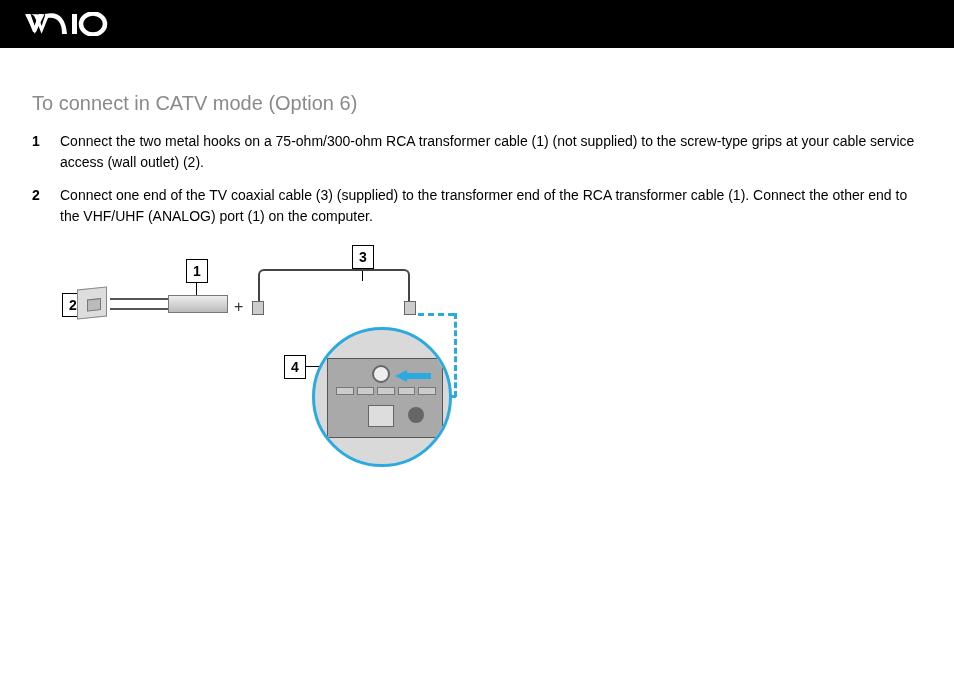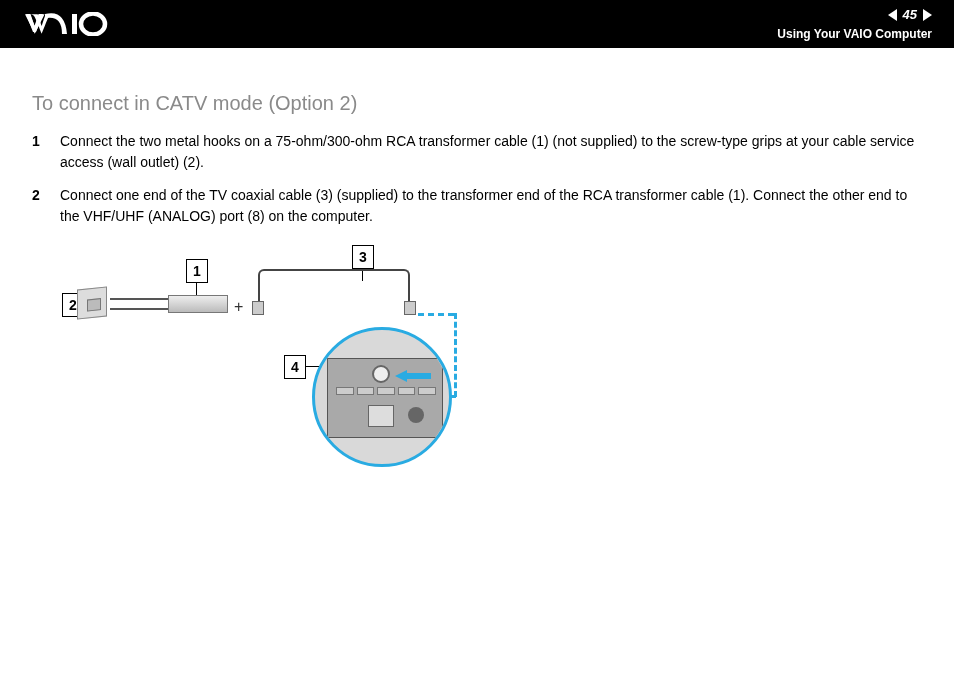--- a/index.html
+++ b/index.html
@@ -255,42 +255,34 @@
       <path fill="#fff" d="M2 4 L16 40 L22 40 L36 4 L27 4 L19 28 L11 4 Z"></path>
       <path fill="#fff" d="M38 40 C38 40 38 4 72 4 L72 12 C52 12 48 24 48 40 Z" opacity="0"></path>
       <path fill="#fff" d="M38 4 C 74 0 80 44 80 44 L 70 44 C 70 44 70 10 38 12 Z" opacity="0"></path>
       <path fill="#fff" d="M40 2 C 40 2 58 -2 70 14 C 82 30 82 44 82 44 L 72 44 C 72 44 74 14 52 10 C 44 9 40 12 40 12 Z" opacity="0"></path>
       <path fill="#fff" d="M38 6 C 70 -4 84 44 84 44 L 74 44 C 74 44 74 8 42 14 C 40 15 38 16 38 16 Z" opacity="0"></path>
       <path fill="#fff" d="M40 4 Q 80 -6 84 44 L 74 44 Q 74 8 44 12 Q 40 13 40 14 Z"></path>
       <rect x="94" y="4" width="10" height="40" fill="#fff"></rect>
       <ellipse cx="136" cy="24" rx="24" ry="21" fill="none" stroke="#fff" stroke-width="9"></ellipse>
     </svg>
   </div>
-  <div class="header-right">
-    <div class="page-nav">
-      <div class="nav-tri nav-left"></div>
-      <span class="page-num">45</span>
-      <div class="nav-tri nav-right"></div>
-    </div>
-    <div class="section-label">Using Your VAIO Computer</div>
-  </div>
 </div>
 
 <div class="content">
-  <h2 class="heading">To connect in CATV mode (Option 2)</h2>
+  <h2 class="heading">To connect in CATV mode (Option 6)</h2>
 
   <div class="step">
     <div class="step-num">1</div>
     <div class="step-text">Connect the two metal hooks on a 75-ohm/300-ohm RCA transformer cable (1) (not supplied) to the screw-type grips at your cable service access (wall outlet) (2).</div>
   </div>
 
   <div class="step">
     <div class="step-num">2</div>
     <div class="step-text">
-      <span>Connect one end of the TV coaxial cable (3) (supplied) to the transformer end of the RCA transformer cable (1). Connect the other end to the </span><span class="bold">VHF/UHF (ANALOG)</span><span> port (8) on the computer.</span>
+      <span>Connect one end of the TV coaxial cable (3) (supplied) to the transformer end of the RCA transformer cable (1). Connect the other end to the </span><span class="bold">VHF/UHF (ANALOG)</span><span> port (1) on the computer.</span>
     </div>
   </div>
 
   <div class="diagram">
 
     <div class="callout" style="left:124px; top:14px;">1</div>
     <div class="lead" style="left:134px; top:38px; width:1px; height:16px;"></div>
 
     <div class="callout" style="left:0px; top:48px;">2</div>
 

